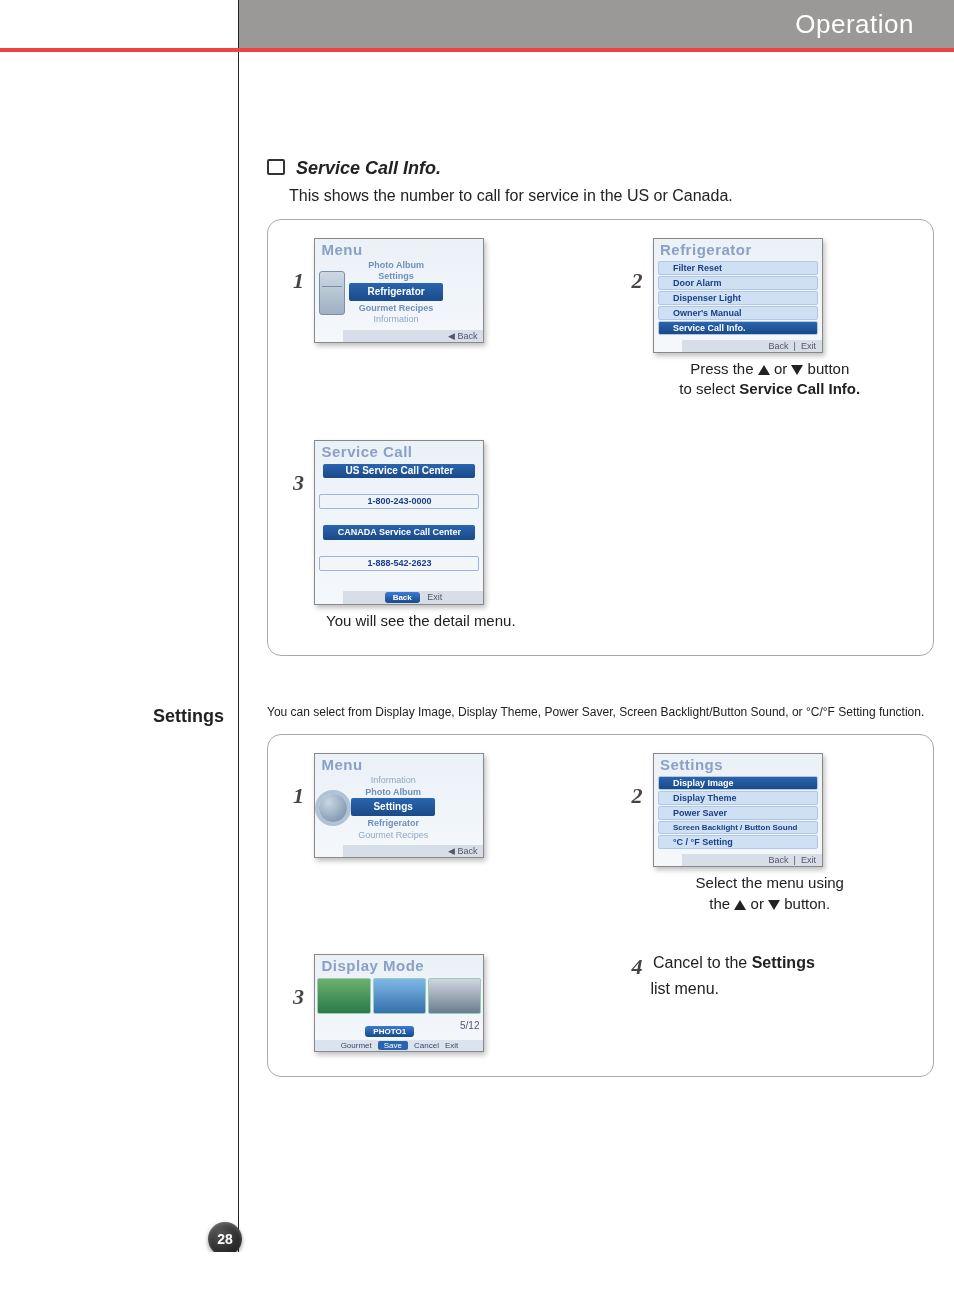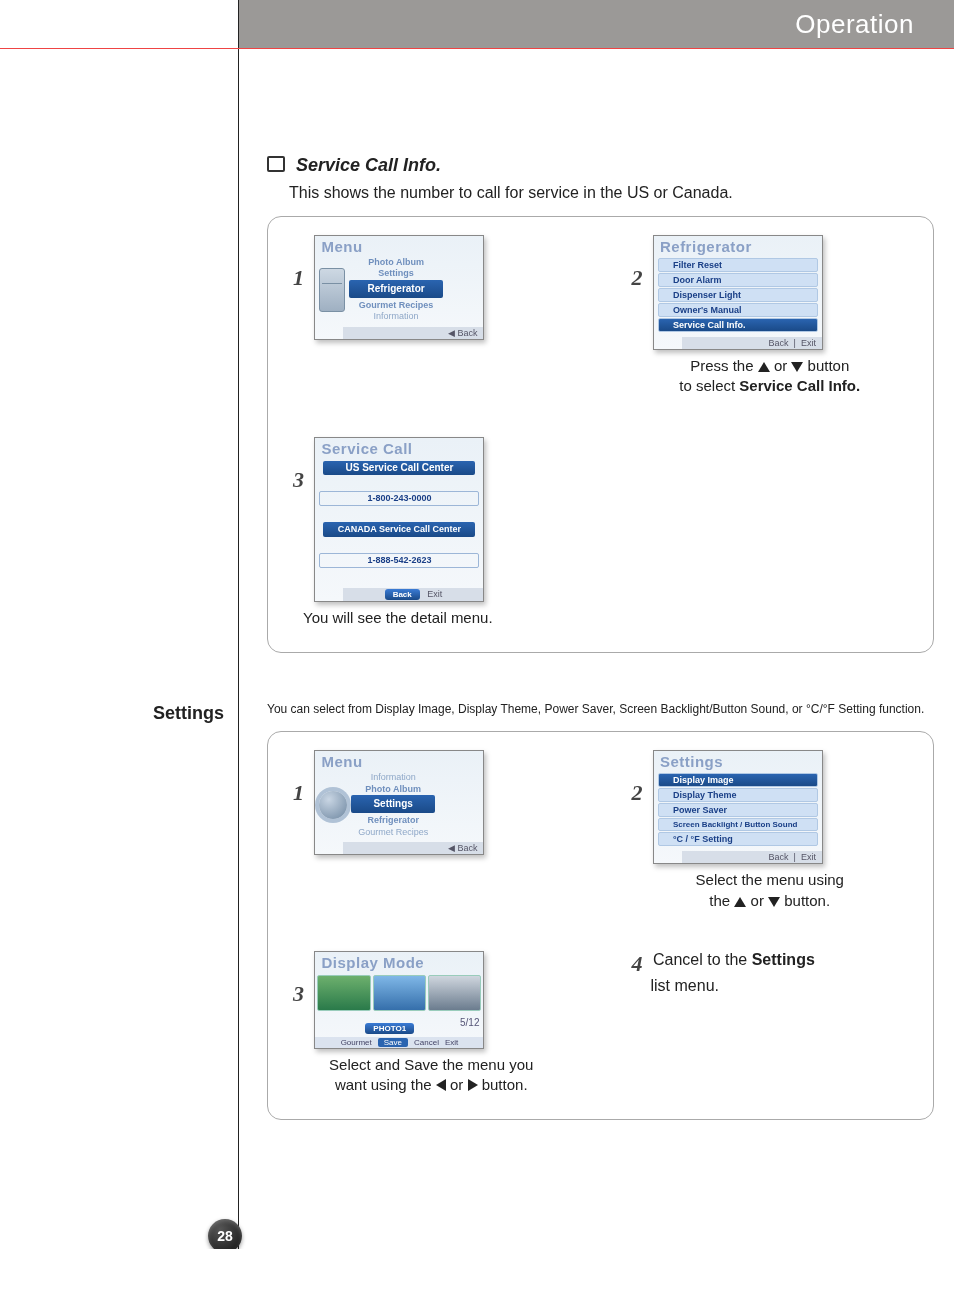--- a/index.html
+++ b/index.html
@@ -1,16 +1,16 @@
 <!DOCTYPE html>
 <html><head>
 <meta charset="utf-8">
 <style>
   body { margin: 0; font-family: Arial, Helvetica, sans-serif; background: #fff; color: #222; width: 954px; }
-  .header-row { display: flex; height: 48px; border-bottom: 1px solid #ef4444; }
+  .header-row { display: flex; height: 48px; border-bottom: 4px solid #ef4444; }
   .header-left { width: 238px; border-bottom: 1px solid #fff; }
   .header-divider { width: 1px; background: #222; }
   .header-right { flex: 1; background: #9b9997; display: flex; align-items: center; justify-content: flex-end; padding-right: 40px; font-size: 26px; color: #fff; letter-spacing: .5px; }
   .page { display: flex; }
   .gutter { width: 238px; border-right: 1px solid #222; min-height: 1200px; position: relative; }
   .gutter .side-label { position: absolute; right: 14px; top: 654px; font-weight: bold; font-size: 18px; }
   .main { flex: 1; padding: 28px 20px 40px 28px; }
   .subhead { font-weight: bold; font-style: italic; font-size: 18px; margin-top: 78px; }
   .subhead-bullet { display: inline-block; width: 14px; height: 12px; border: 2px solid #333; border-radius: 2px; margin-right: 6px; vertical-align: -1px; }
   .intro { font-size: 16px; margin: 8px 0 14px 22px; }
@@ -138,21 +138,21 @@
               <div class="hl" style="display:block;margin:4px 4px 2px 4px;">
                 <span style="font-size:9px">CANADA Service Call Center</span>
               </div>
               <div class="box" style="font-weight:bold;color:#1a3f87">1-888-542-2623</div>
             </div>
             <div class="screen-foot" style="text-align:center">
               <span class="pill">Back</span>
               &nbsp;&nbsp;<span>Exit</span>
             </div>
           </div>
-          <div class="caption" style="text-align:left;margin-left:21px">You will see the detail menu.</div>
+          <div class="caption" style="text-align:left;margin-left:44px">You will see the detail menu.</div>
         </div>
         <div class="cell"></div>
       </div>
     </div>
 
     <div style="height:42px"></div>
 
     <div class="settings-intro">You can select from Display Image, Display Theme, Power Saver, Screen Backlight/Button Sound, or °C/°F Setting function.</div>
 
     <div class="panel">
@@ -219,28 +219,20 @@
               <span class="pill">PHOTO1</span>
               <span style="font-size:10px;color:#557;float:right">5/12</span>
             </div>
             <div class="btnrow">
               <span>Gourmet</span>
               <span class="sel">Save</span>
               <span>Cancel</span>
               <span>Exit</span>
             </div>
           </div>
-          <div class="caption">
-            <span>Select and Save the menu you</span><br>
-            <span>want using the </span>
-            <span class="tri left"></span>
-            <span> or </span>
-            <span class="tri right"></span>
-            <span> button.</span>
-          </div>
         </div>
         <div class="cell">
           <span class="stepno" style="margin-top:0">4</span>
           <span style="font-size:16px; margin-left:6px;">
             <span>Cancel to the </span><span class="b" style="font-weight:bold">Settings</span><br>
             <span style="margin-left:30px;display:inline-block"> list menu.</span>
           </span>
         </div>
       </div>
     </div>

